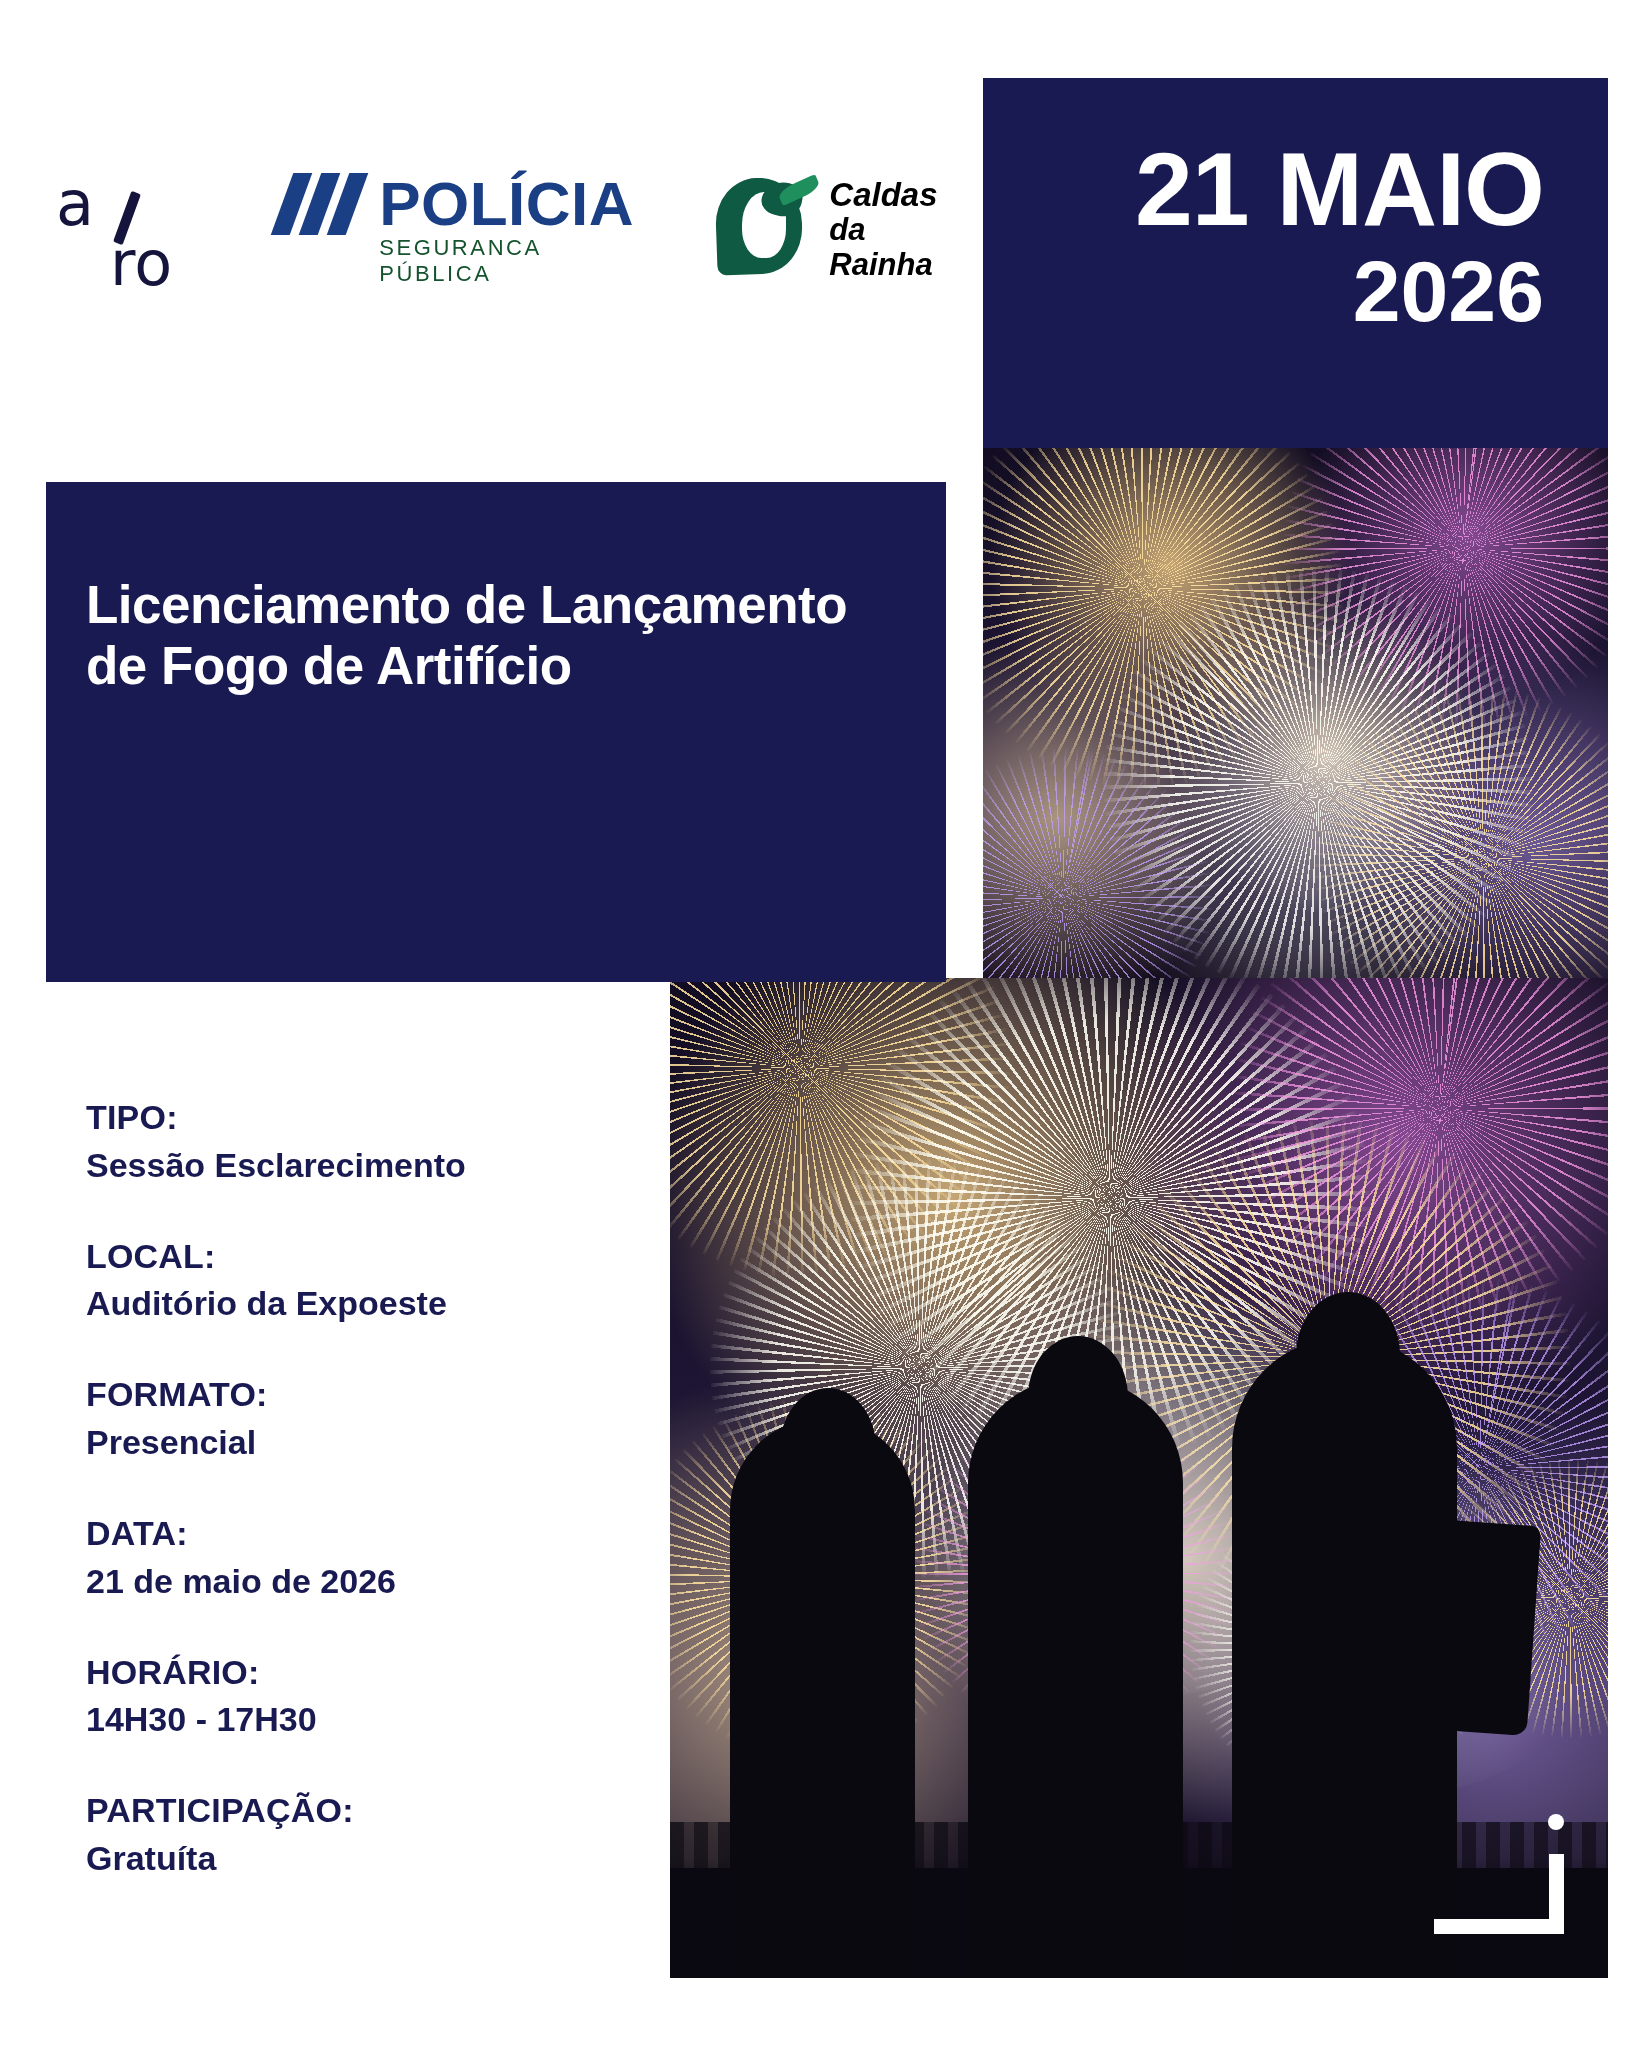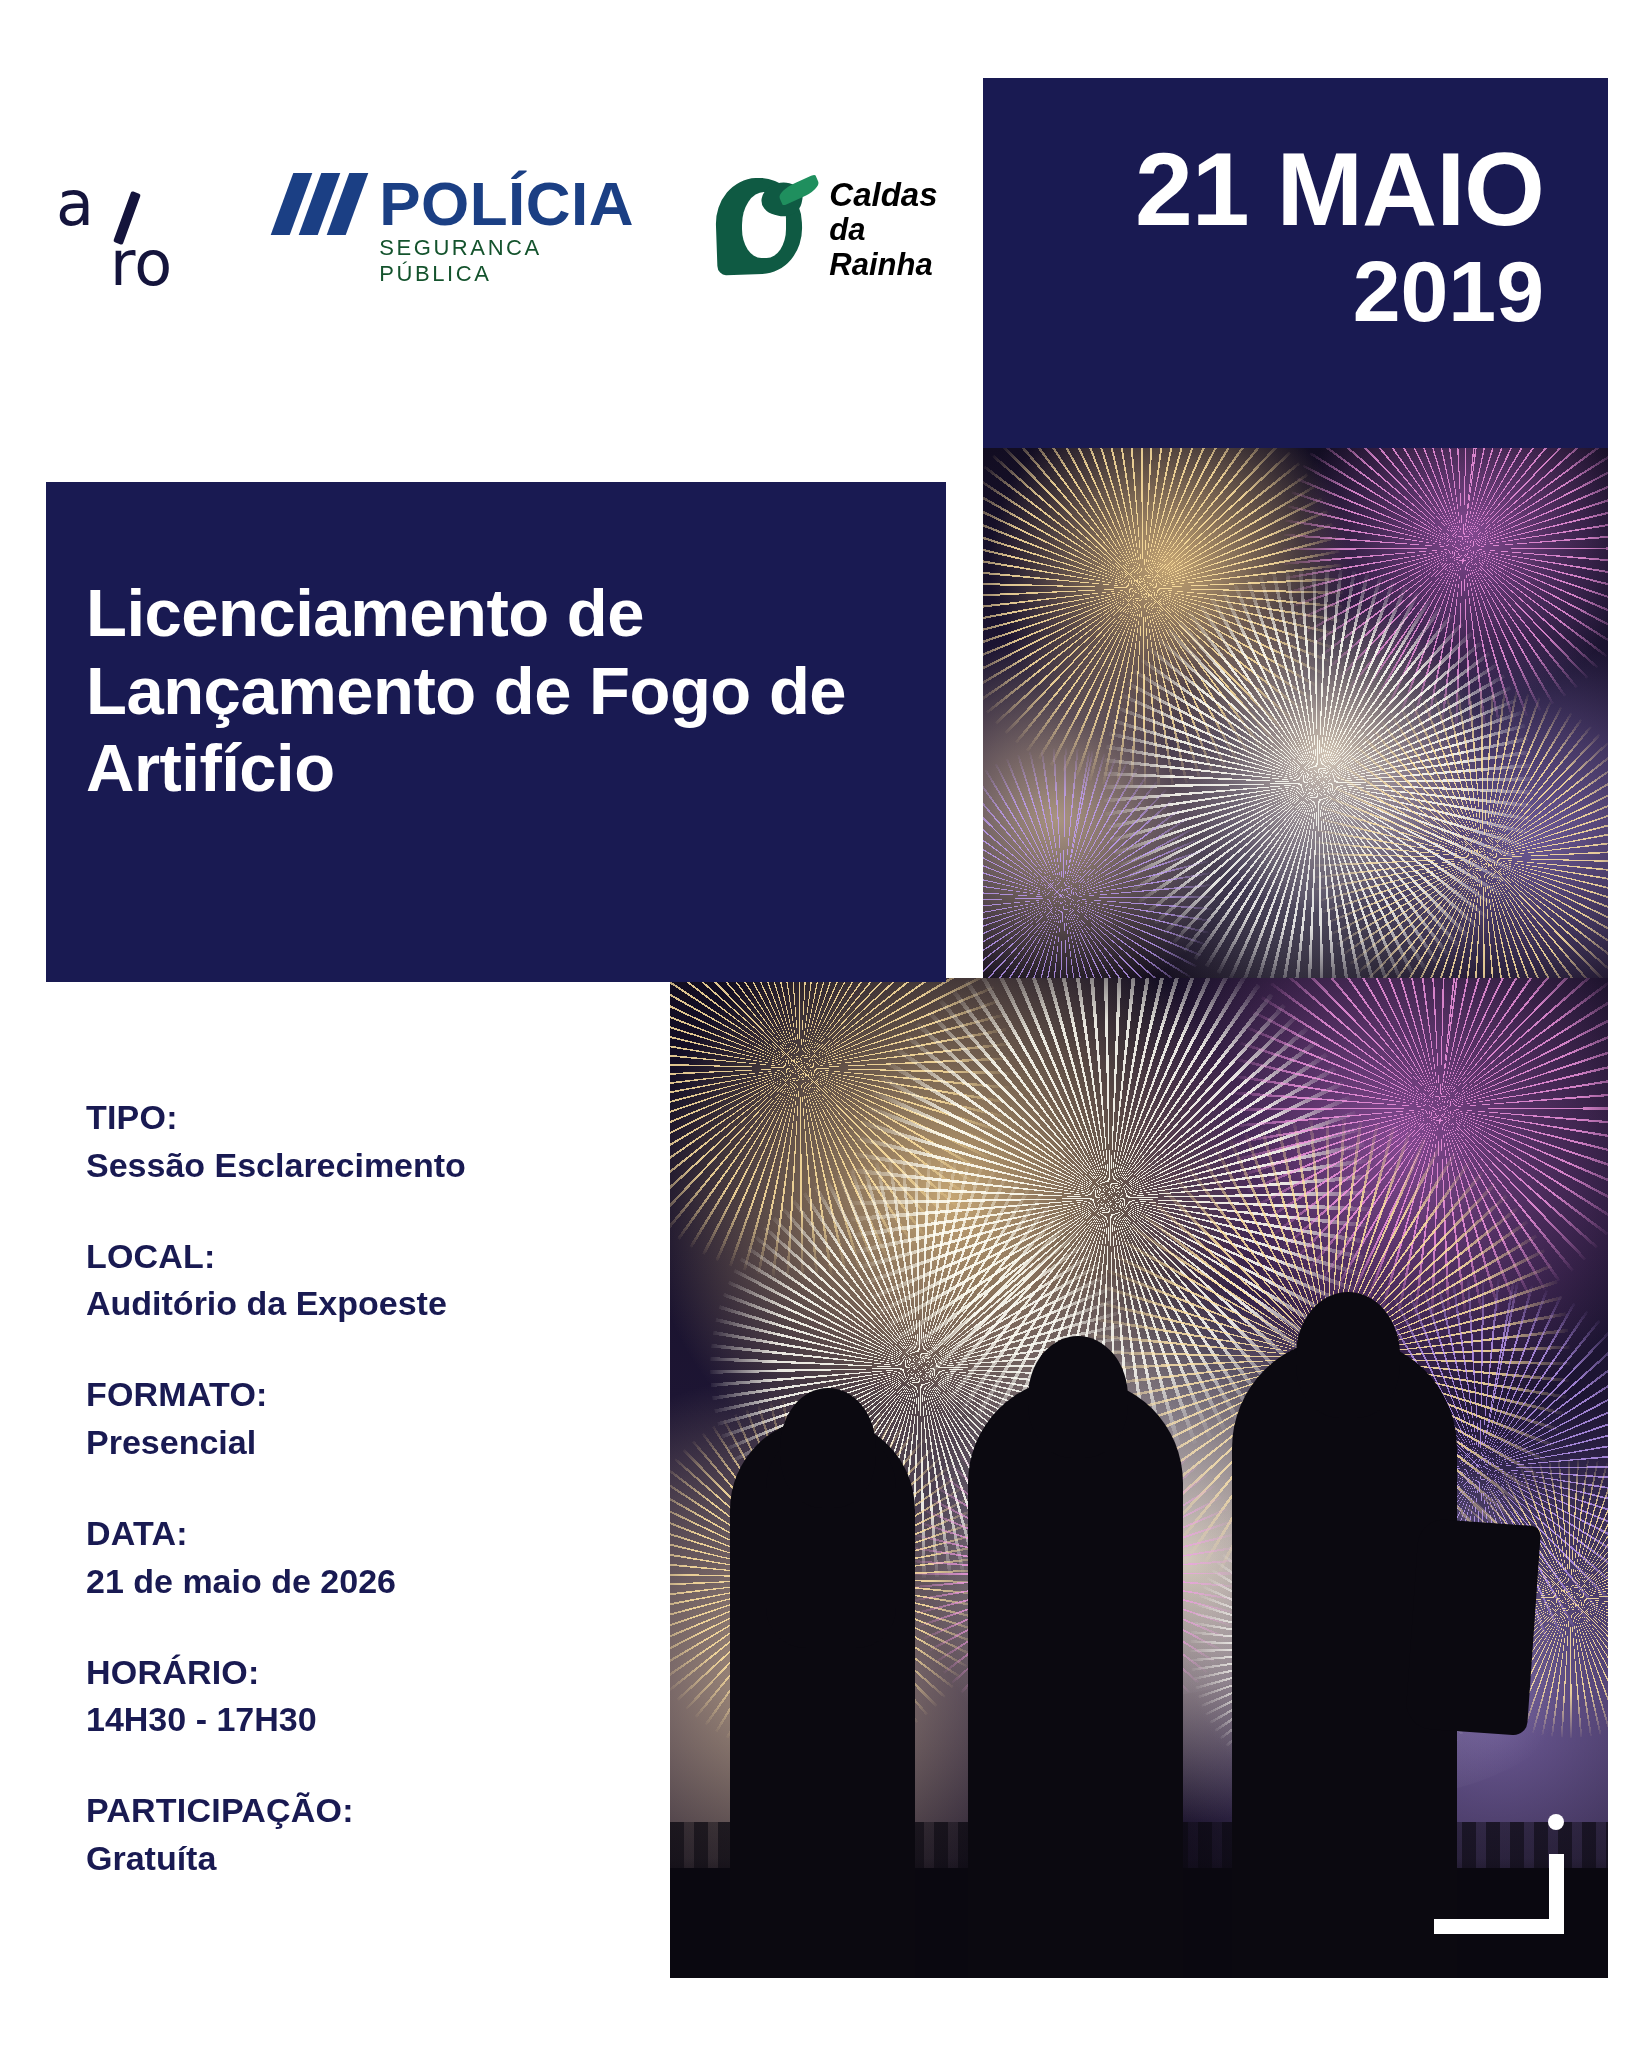--- a/index.html
+++ b/index.html
@@ -399,21 +399,21 @@
     position: absolute;
     left: 46px;
     top: 482px;
     width: 900px;
     height: 500px;
     background: #191a52;
     color: #ffffff;
     padding: 92px 60px 0 40px;
   }
   .title-block h1 {
-    font-size: 67px;
+    font-size: 53px;
     font-weight: bold;
     line-height: 1.16;
     letter-spacing: -0.5px;
   }
 
   
   .details {
     position: absolute;
     left: 86px;
     top: 1096px;
@@ -470,21 +470,21 @@
       <span class="caldas-text">
         <div class="c1">Caldas</div>
         <div class="c2">da Rainha</div>
       </span>
     </div>
 
   </div>
 
   <div class="date-block">
     <div class="d-day">21 MAIO</div>
-    <div class="d-year">2019</div>
+    <div class="d-year">2026</div>
   </div>
 
   <div class="photo">
     <div class="fw-bg"></div>
     <div class="burst gold" style="left:-40px; top:-60px; width:400px; height:400px;"></div>
     <div class="burst pink" style="left:300px; top:-80px; width:360px; height:360px;"></div>
     <div class="burst white" style="left:120px; top:120px; width:430px; height:430px;"></div>
     <div class="burst gold" style="left:330px; top:240px; width:340px; height:340px;"></div>
     <div class="burst violet" style="left:-70px; top:300px; width:300px; height:300px;"></div>
     <div class="smoke" style="left:120px; top:300px; width:420px; height:300px;"></div>

